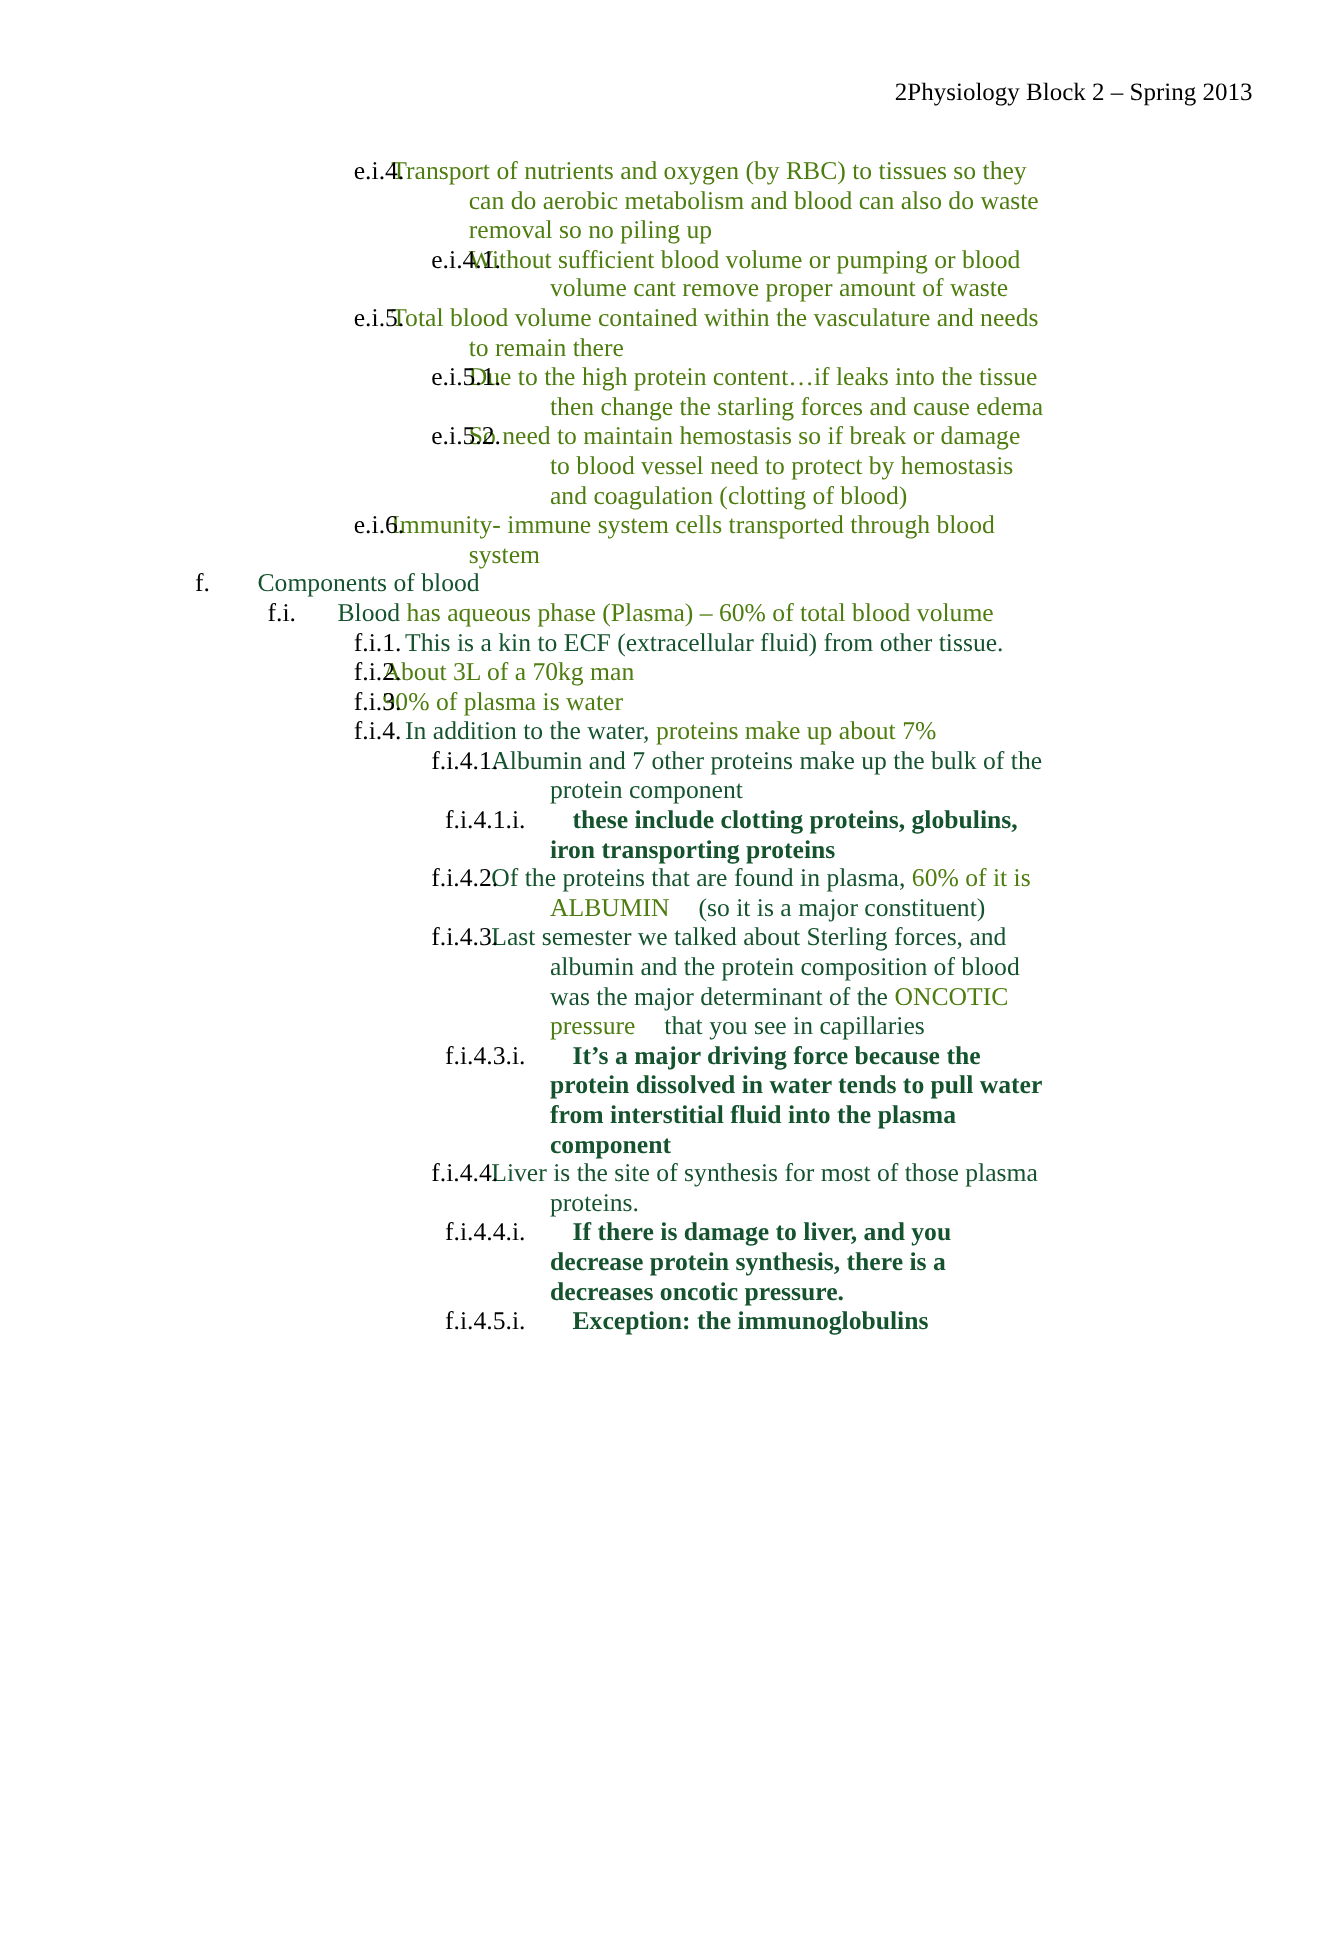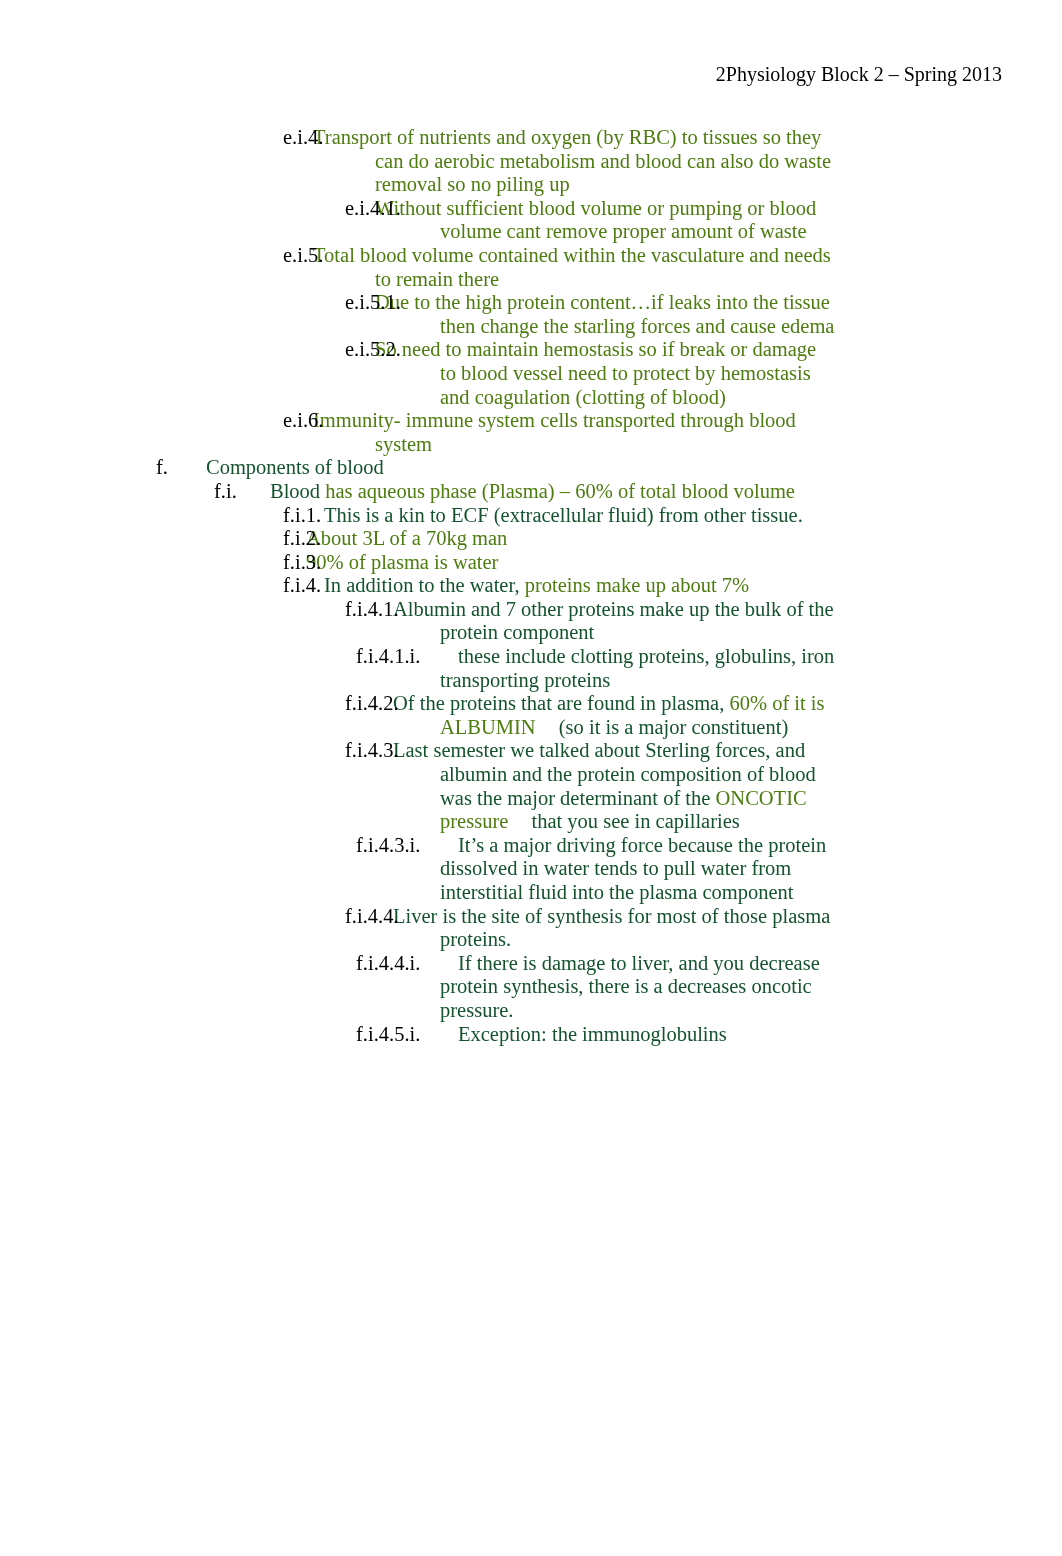--- a/index.html
+++ b/index.html
@@ -80,21 +80,21 @@
   .lvl-fin .body-text { padding-left: 55px; text-indent: -62px; }
 
   
   .lvl-finm { margin-left: 375px; }
   .lvl-finm .marker { left: -30px; }
   .lvl-finm .body-text { padding-left: 65px; text-indent: -65px; }
 
   
   .lvl-finmi { margin-left: 440px; }
   .lvl-finmi .marker { left: -84px; }
-  .lvl-finmi .body-text { padding-left: 0; text-indent: 0; }
+  .lvl-finmi .body-text { padding-left: 0; text-indent: 0; font-weight: bold; }
 </style>
 </head>
 <body>
 
 <div class="page">
 
   <div class="header">2Physiology Block 2 – Spring 2013</div>
 
   <div class="outline">
       <div class="item lvl-ein">

